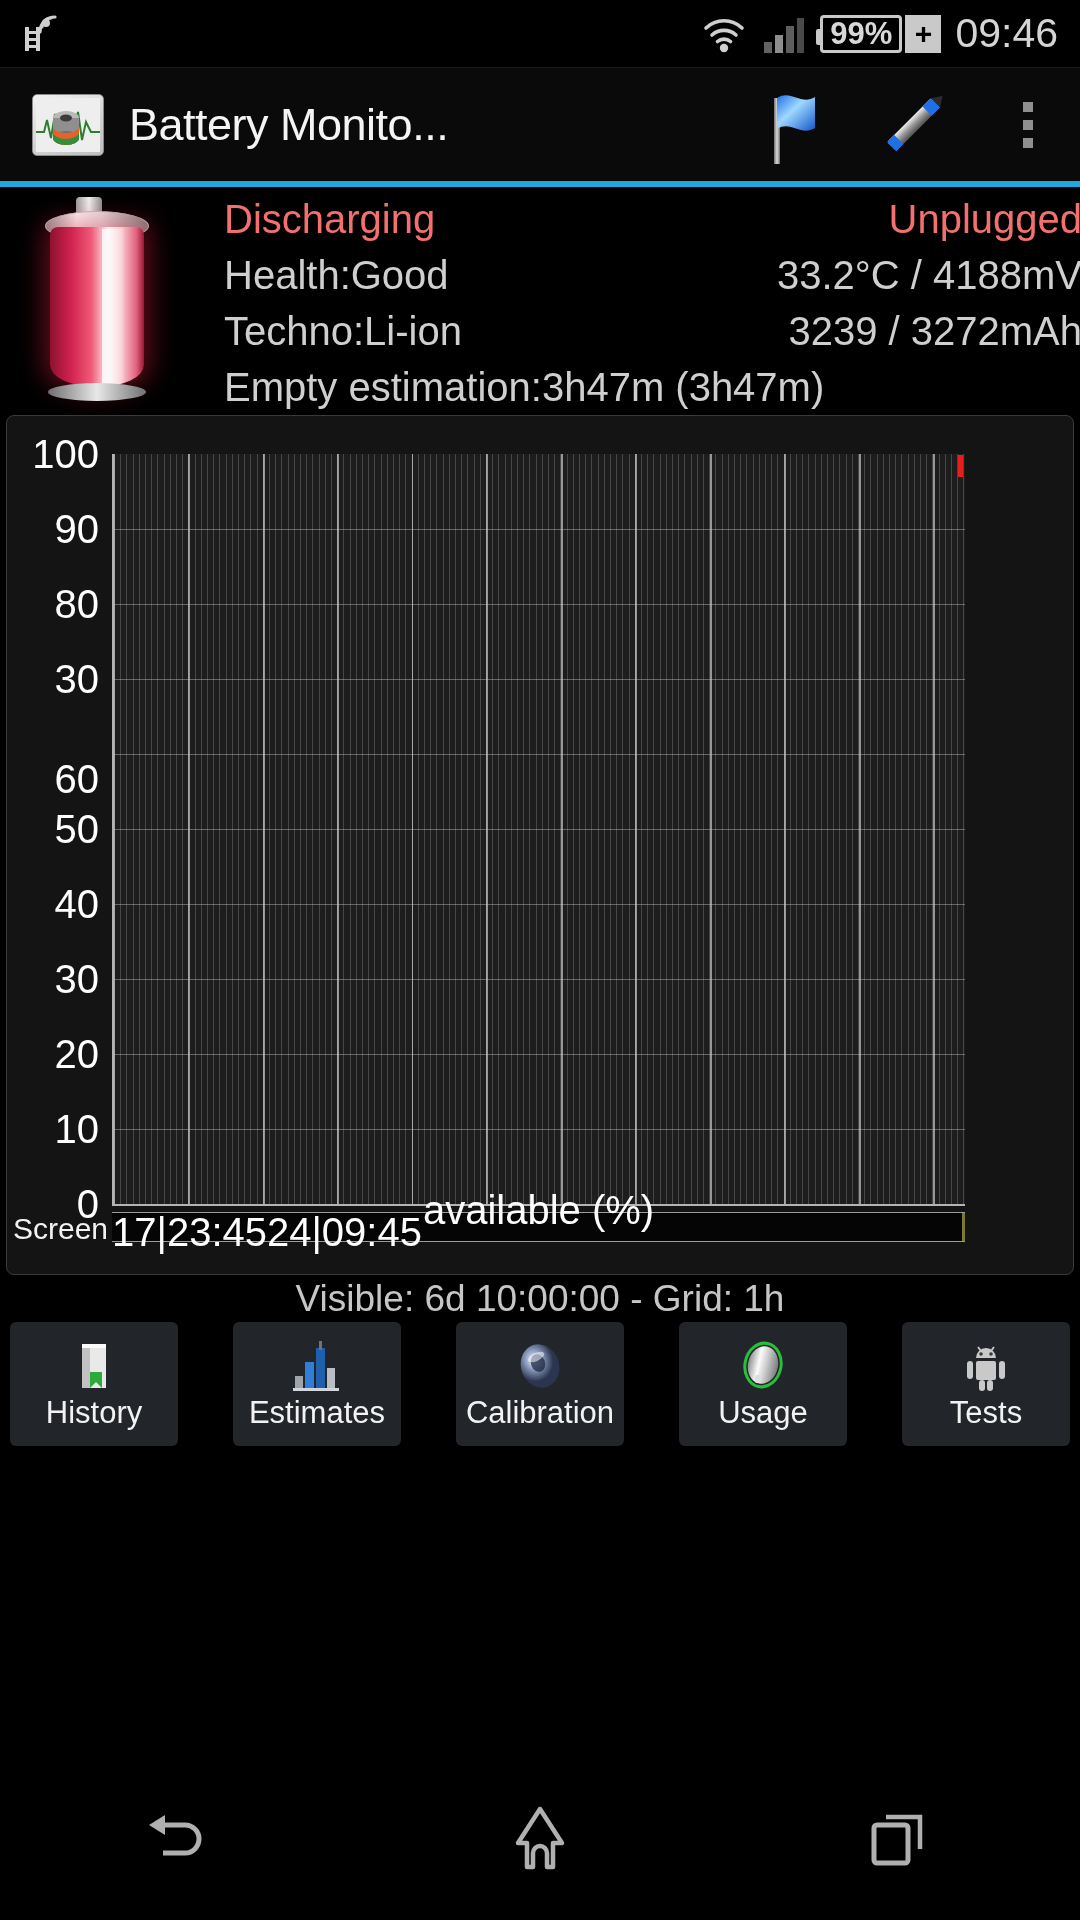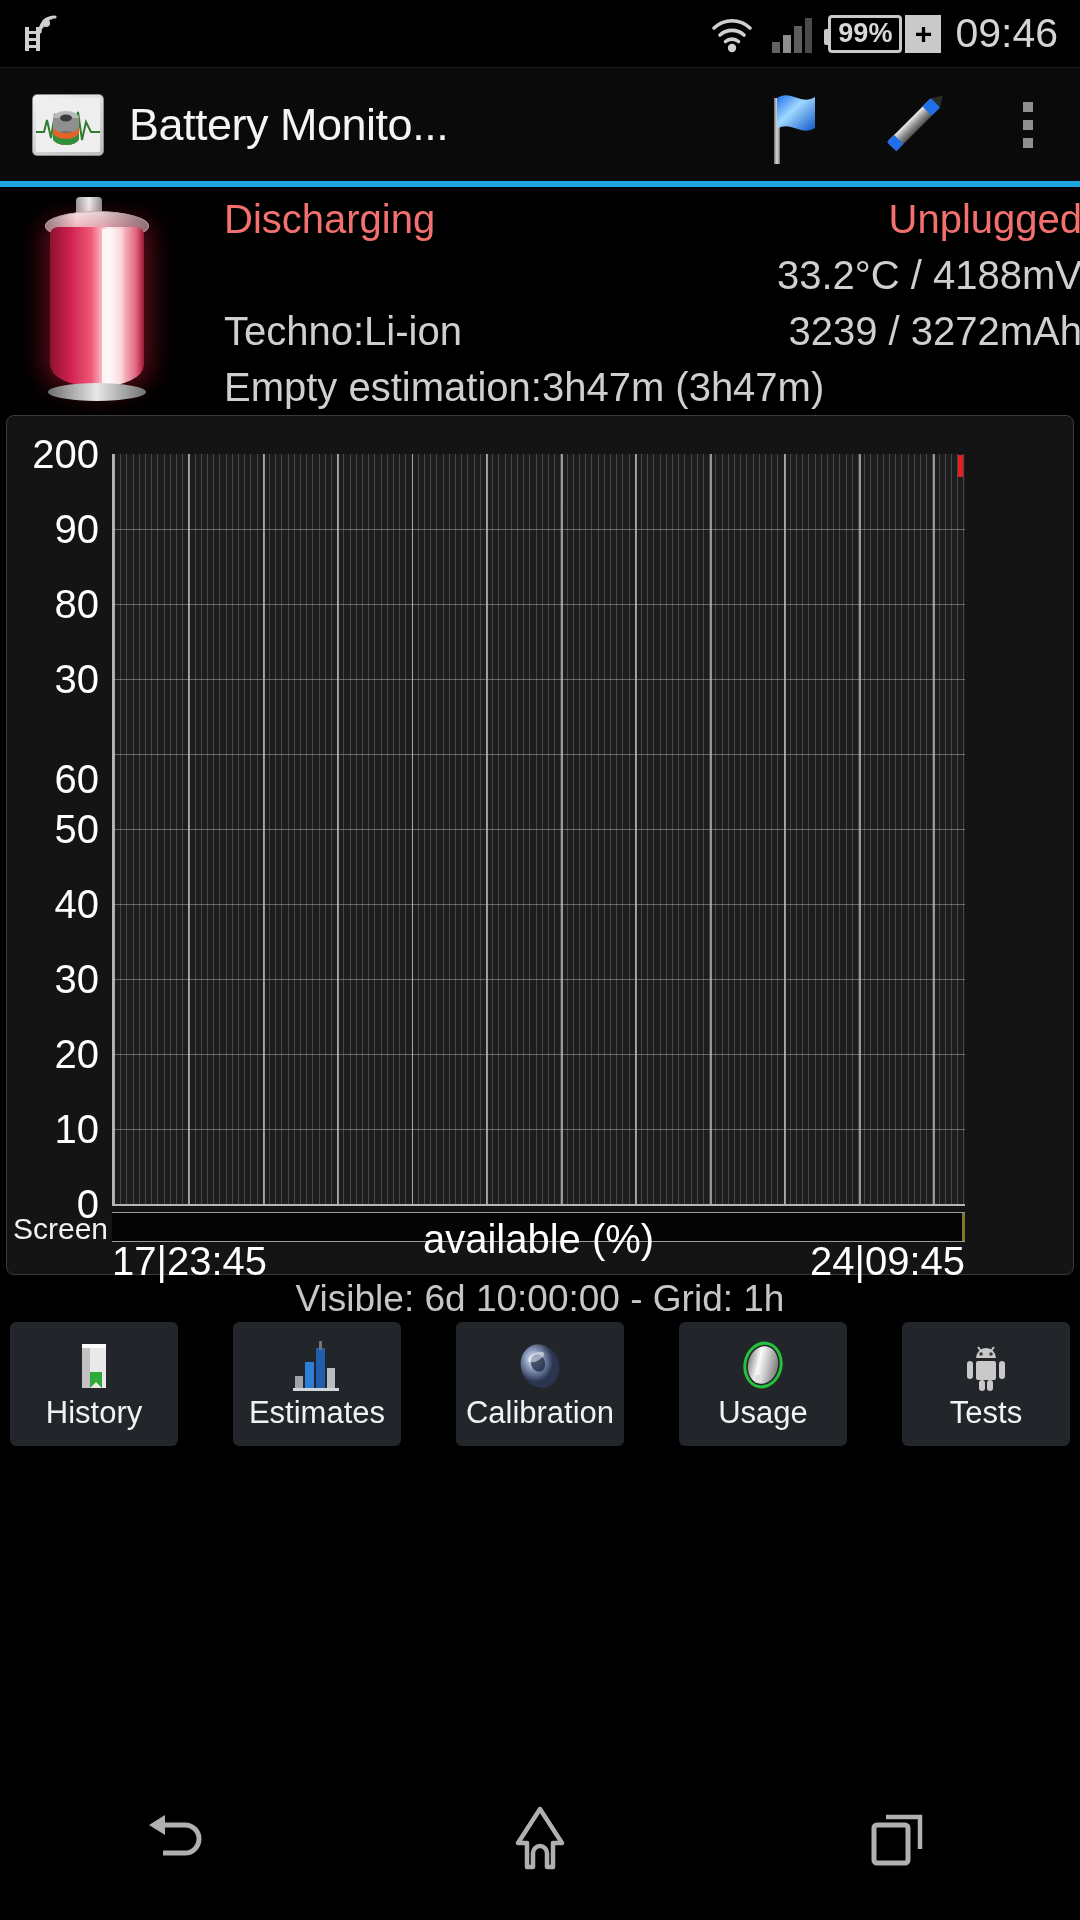--- a/index.html
+++ b/index.html
@@ -27,21 +27,21 @@
   }
   .batt-body{
     border:3px solid #c9c9c9; border-radius:4px;
     height:38px; padding:0 7px; display:flex; align-items:center;
     justify-content:center; position:relative;
   }
   .batt-body::before{
     content:""; position:absolute; left:-7px; top:11px;
     width:5px; height:16px; background:#c9c9c9; border-radius:2px 0 0 2px;
   }
-  .batt-pct{ color:#d8d8d8; font-size:27px; font-weight:bold; line-height:1; }
+  .batt-pct{ color:#d8d8d8; font-size:31px; font-weight:bold; line-height:1; }
   .batt-plus{
     width:36px; height:38px; background:#c9c9c9; margin-left:3px;
     display:flex; align-items:center; justify-content:center;
     color:#000; font-size:30px; font-weight:bold; line-height:1;
   }
 
   
   .titlebar{
     position:absolute; left:0; top:68px; width:1080px; height:113px;
     background:#0a0a0a; display:flex; align-items:center;
@@ -151,22 +151,22 @@
   }
   .screenrow::after{
     content:""; position:absolute; right:0; top:0; width:3px; height:28px;
     background:#7c7a2e;
   }
   .screen-lab{
     position:absolute; left:6px; top:796px; width:96px;
     color:#f2f2f2; font-size:30px; text-align:left;
   }
   .xlabels{
-    position:absolute; left:105px; top:823px; width:853px;
-    display:flex; justify-content:space-between; align-items:center;
+    position:absolute; left:105px; top:794px; width:853px;
+    display:flex; align-items:center;
     color:#ffffff; font-size:40px;
   }
   .xmid{ position:absolute; left:0; right:0; text-align:center; color:#ffffff; font-size:40px; }
 
   .visline{
     position:absolute; left:0; top:1278px; width:1080px; text-align:center;
     color:#c6c6c6; font-size:37px;
   }
 
   
@@ -313,20 +313,21 @@
       </div>
       <div class="bg-base"></div>
     </div>
 
     <div class="info-rows">
       <div class="irow">
         <span class="ilab red">Discharging</span>
         <span class="ival red">Unplugged</span>
       </div>
       <div class="irow">
+        <span class="ilab">Health:Good</span>
         <span class="ival">33.2°C / 4188mV</span>
       </div>
       <div class="irow">
         <span class="ilab">Techno:Li-ion</span>
         <span class="ival">3239 / 3272mAh</span>
       </div>
       <div class="irow">
         <span class="ilab">Empty estimation:3h47m (3h47m)</span>
       </div>
     </div>
@@ -337,21 +338,21 @@
         <div class="ytick" style="top: 788px;">0</div>
         <div class="ytick" style="top: 713px;">10</div>
         <div class="ytick" style="top: 638px;">20</div>
         <div class="ytick" style="top: 563px;">30</div>
         <div class="ytick" style="top: 488px;">40</div>
         <div class="ytick" style="top: 413px;">50</div>
         <div class="ytick" style="top: 338px; margin-top: 25px;">60</div>
         <div class="ytick" style="top: 263px;">30</div>
         <div class="ytick" style="top: 188px;">80</div>
         <div class="ytick" style="top: 113px;">90</div>
-        <div class="ytick" style="top: 38px;">200</div>
+        <div class="ytick" style="top: 38px;">100</div>
       </div>
 
     <div class="plot">
       <div class="vminor"></div>
       <div class="vmajor"></div>
       <div id="hgrids">
           <div class="hgrid" style="top: 675px;"></div>
           <div class="hgrid" style="top: 600px;"></div>
           <div class="hgrid" style="top: 525px;"></div>
           <div class="hgrid" style="top: 450px;"></div>

